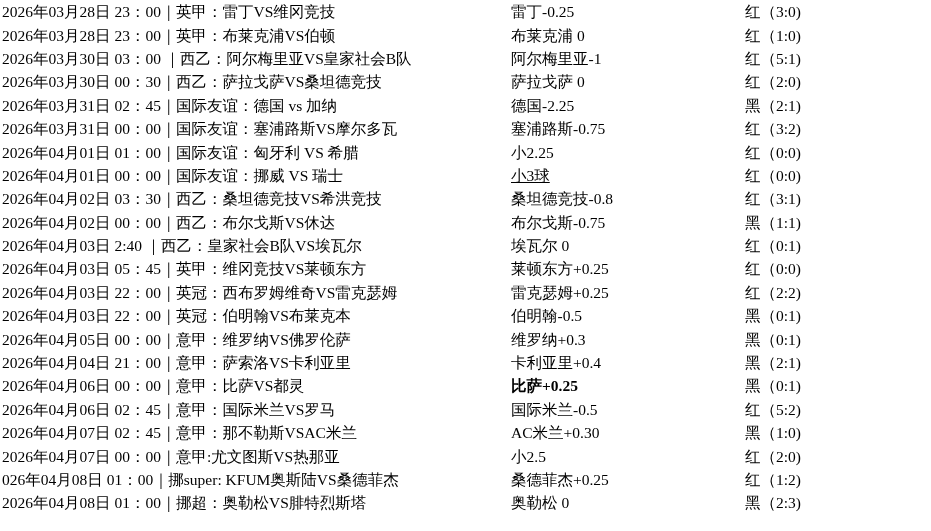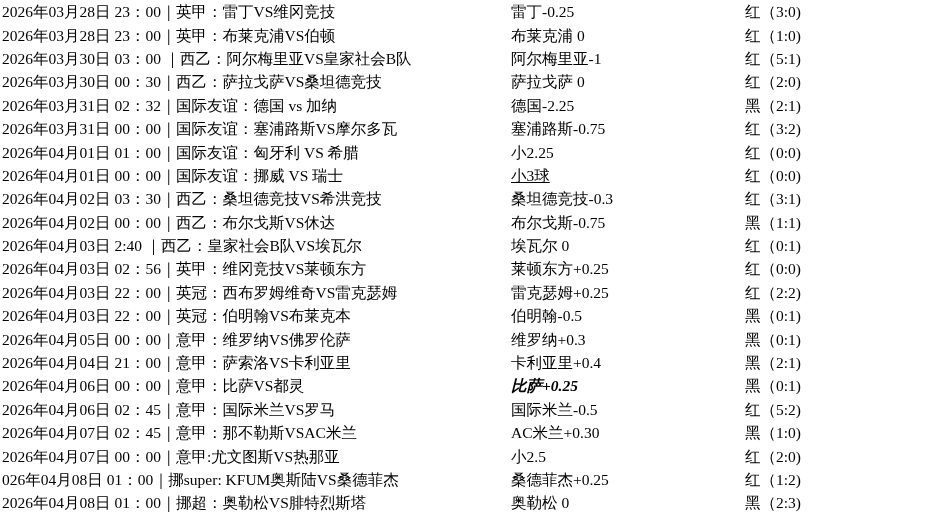--- a/index.html
+++ b/index.html
@@ -48,21 +48,20 @@
   }
   .cell-res {
     font-size: 15.5px;
   }
   .res-red { color: #ff0000; }
   .res-black { color: #000000; }
 
   .big {
     font-size: 18.5px;
     font-weight: bold;
-    font-style: italic;
   }
   .semi-big {
     font-size: 17px;
     text-decoration: underline;
   }
 </style>
 </head>
 <body>
 
 <div class="sheet">
@@ -82,56 +81,56 @@
           <td class="col-date cell-date">2026年03月30日  03：00 ｜西乙：阿尔梅里亚VS皇家社会B队</td>
           <td class="col-hand cell-hand">阿尔梅里亚-1</td>
           <td class="col-res cell-res res-red">红（5:1)</td>
         </tr>
         <tr>
           <td class="col-date cell-date">2026年03月30日  00：30｜西乙：萨拉戈萨VS桑坦德竞技</td>
           <td class="col-hand cell-hand">萨拉戈萨  0</td>
           <td class="col-res cell-res res-red">红（2:0)</td>
         </tr>
         <tr>
-          <td class="col-date cell-date">2026年03月31日  02：32｜国际友谊：德国 vs 加纳</td>
+          <td class="col-date cell-date">2026年03月31日  02：45｜国际友谊：德国 vs 加纳</td>
           <td class="col-hand cell-hand">德国-2.25</td>
           <td class="col-res cell-res res-black">黑（2:1)</td>
         </tr>
         <tr>
           <td class="col-date cell-date">2026年03月31日  00：00｜国际友谊：塞浦路斯VS摩尔多瓦</td>
           <td class="col-hand cell-hand">塞浦路斯-0.75</td>
           <td class="col-res cell-res res-red">红（3:2)</td>
         </tr>
         <tr>
           <td class="col-date cell-date">2026年04月01日  01：00｜国际友谊：匈牙利 VS 希腊</td>
           <td class="col-hand cell-hand">小2.25</td>
           <td class="col-res cell-res res-red">红（0:0)</td>
         </tr>
         <tr>
           <td class="col-date cell-date">2026年04月01日  00：00｜国际友谊：挪威 VS 瑞士</td>
           <td class="col-hand cell-hand semi-big">小3球</td>
           <td class="col-res cell-res res-red">红（0:0)</td>
         </tr>
         <tr>
           <td class="col-date cell-date">2026年04月02日  03：30｜西乙：桑坦德竞技VS希洪竞技</td>
-          <td class="col-hand cell-hand">桑坦德竞技-0.3</td>
+          <td class="col-hand cell-hand">桑坦德竞技-0.8</td>
           <td class="col-res cell-res res-red">红（3:1)</td>
         </tr>
         <tr>
           <td class="col-date cell-date">2026年04月02日  00：00｜西乙：布尔戈斯VS休达</td>
           <td class="col-hand cell-hand">布尔戈斯-0.75</td>
           <td class="col-res cell-res res-black">黑（1:1)</td>
         </tr>
         <tr>
           <td class="col-date cell-date">2026年04月03日  2:40 ｜西乙：皇家社会B队VS埃瓦尔</td>
           <td class="col-hand cell-hand">埃瓦尔  0</td>
           <td class="col-res cell-res res-red">红（0:1)</td>
         </tr>
         <tr>
-          <td class="col-date cell-date">2026年04月03日  02：56｜英甲：维冈竞技VS莱顿东方</td>
+          <td class="col-date cell-date">2026年04月03日  05：45｜英甲：维冈竞技VS莱顿东方</td>
           <td class="col-hand cell-hand">莱顿东方+0.25</td>
           <td class="col-res cell-res res-red">红（0:0)</td>
         </tr>
         <tr>
           <td class="col-date cell-date">2026年04月03日  22：00｜英冠：西布罗姆维奇VS雷克瑟姆</td>
           <td class="col-hand cell-hand">雷克瑟姆+0.25</td>
           <td class="col-res cell-res res-red">红（2:2)</td>
         </tr>
         <tr>
           <td class="col-date cell-date">2026年04月03日  22：00｜英冠：伯明翰VS布莱克本</td>

